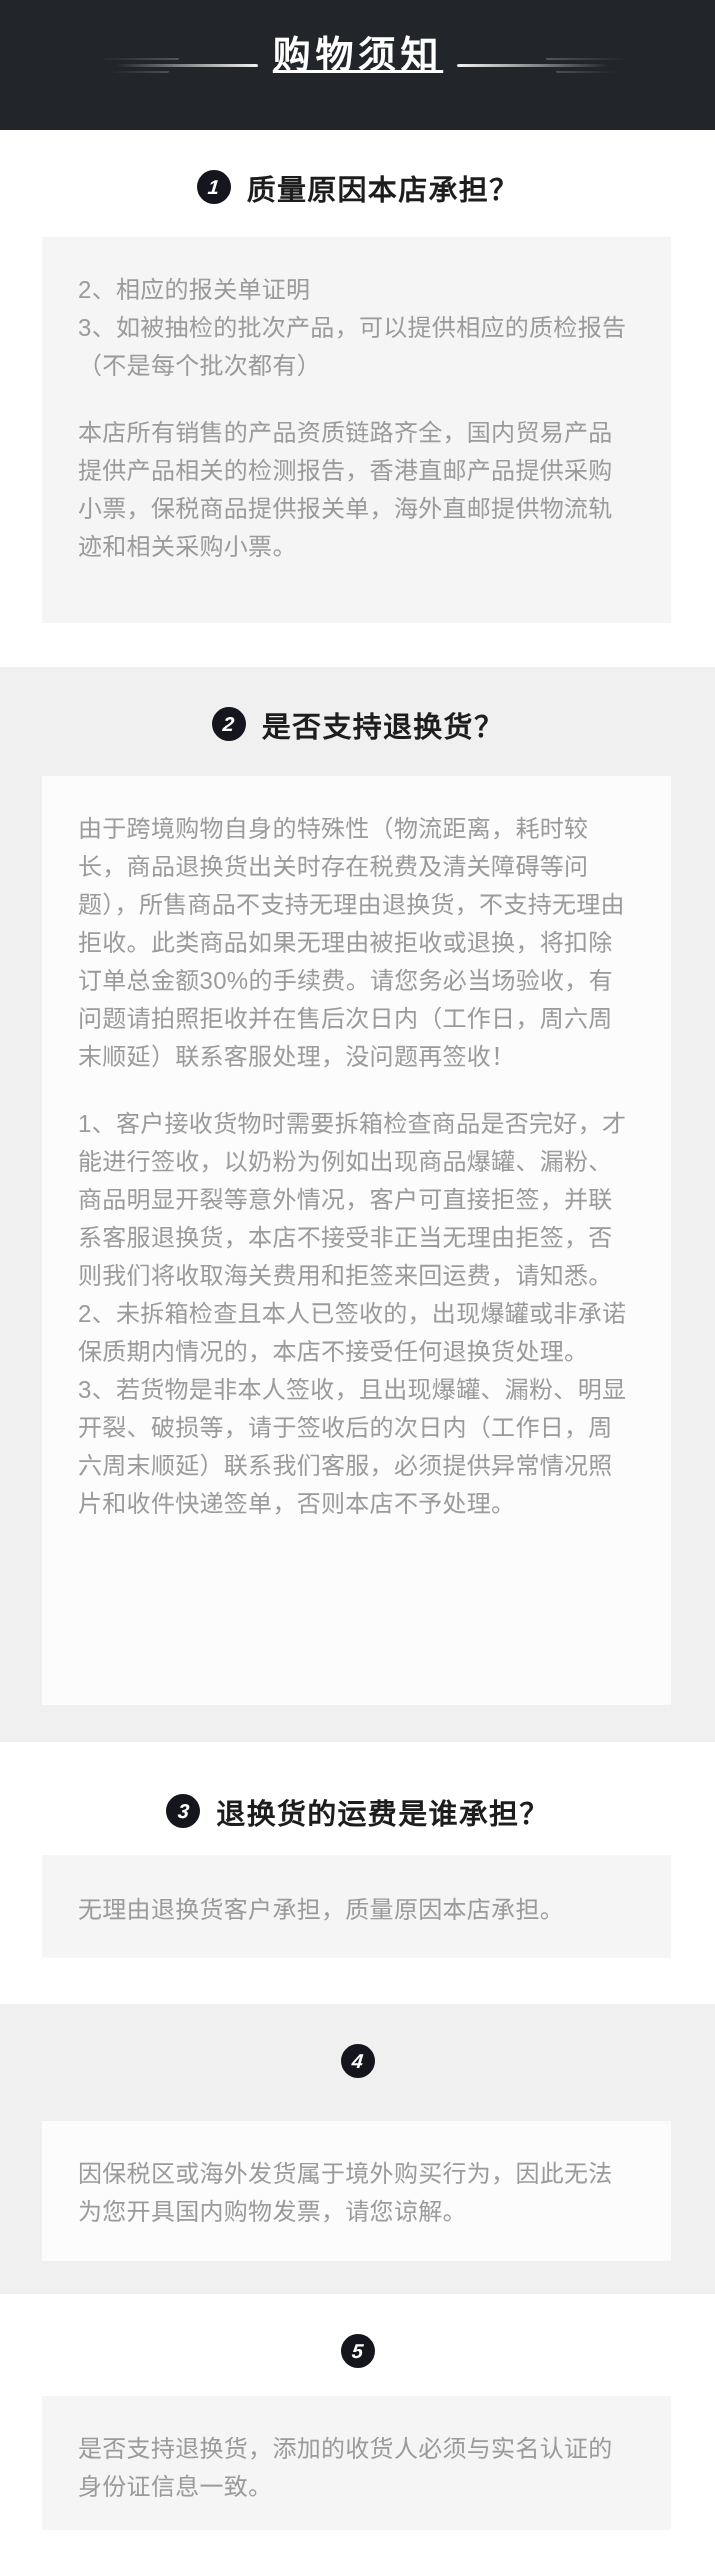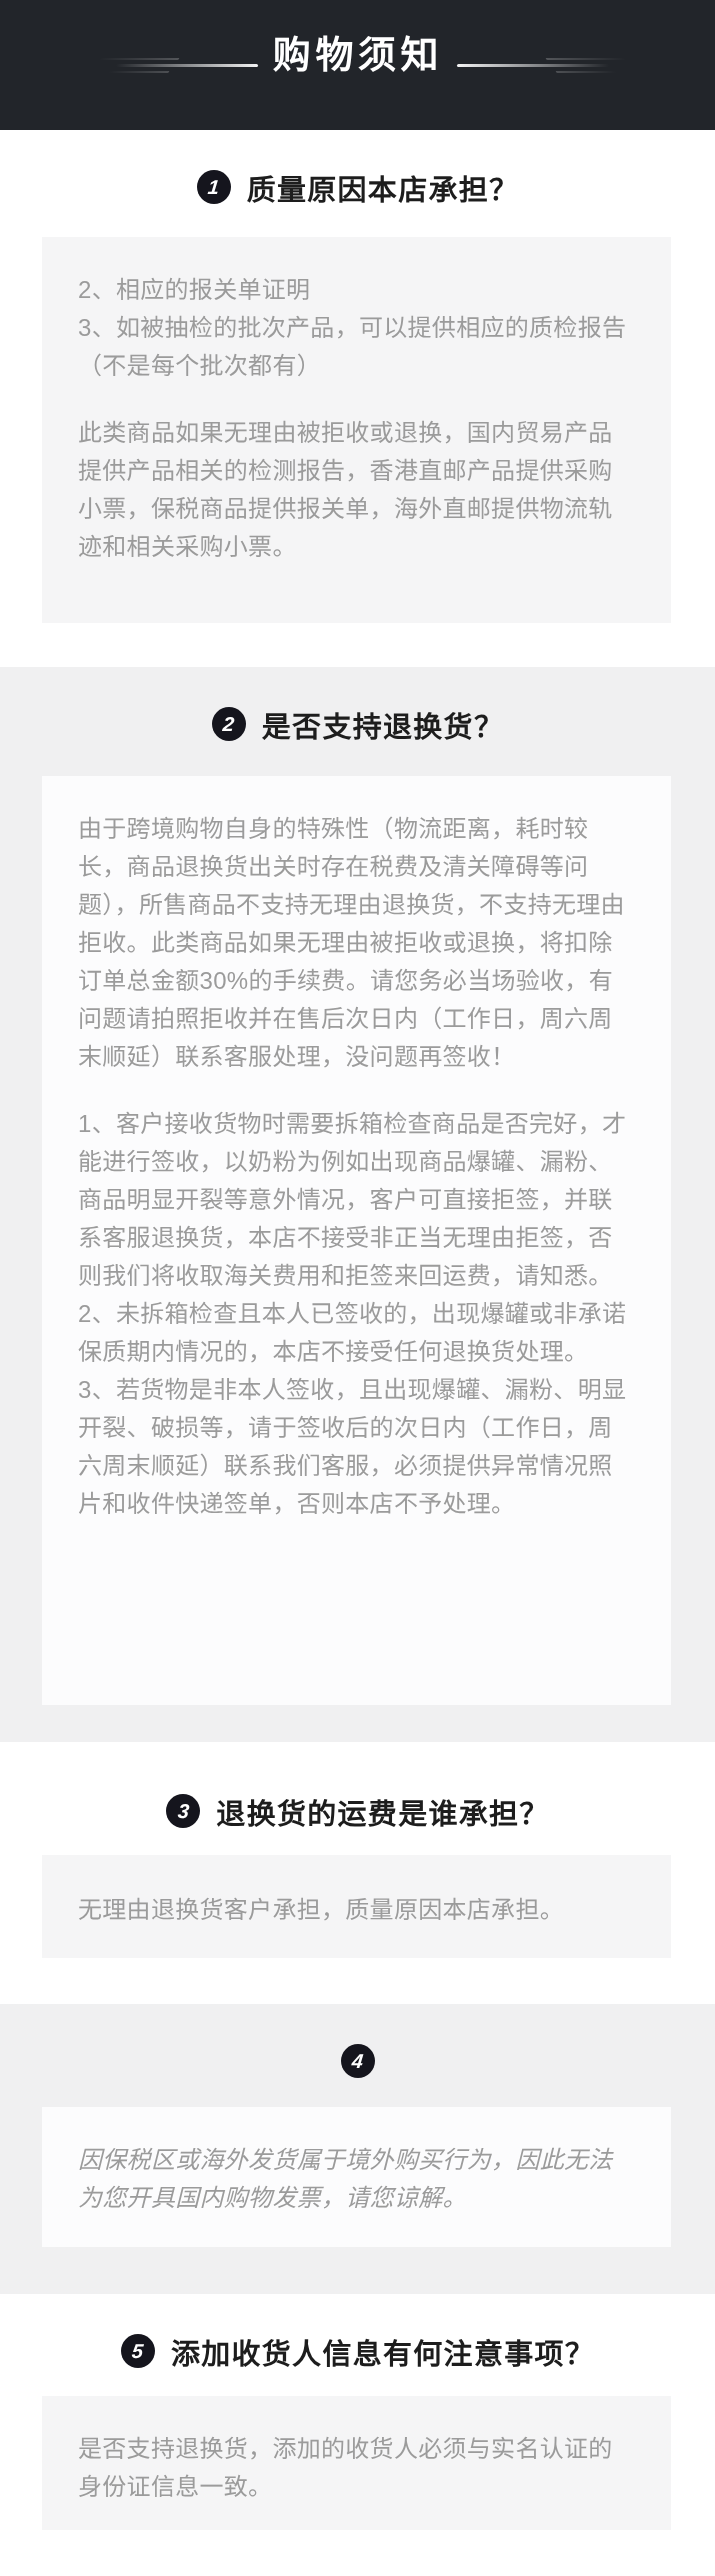--- a/index.html
+++ b/index.html
@@ -2,21 +2,21 @@
 <html lang="zh-CN" style="--header-bg: #22252a; --title-text: #ffffff; --band-bg: #f0f0f1; --box-bg: #f5f5f6; --card-bg: #fcfcfd; --heading-text: #1d1d1d; --body-text: #9b9b9b; --badge-bg: #15151d; --badge-text: #ffffff;font-size:10.6px"><head>
 <meta charset="utf-8">
 <style>
   html,body{margin:0;padding:0;background:#ffffff;}
   body{font-family:"Liberation Sans", sans-serif;}
   #page{position:relative;width:716px;height:2576px;margin:0 auto;background:#ffffff;overflow:hidden;}
 
   
   .header{position:absolute;top:0;left:0;width:716px;height:130px;background:var(--header-bg,#22252a);}
   .page-title{position:absolute;top:0;left:0;right:0;height:102px;display:flex;align-items:center;justify-content:center;
-    margin:0;color:var(--title-text,#ffffff);font-size:38px;font-weight:900;letter-spacing:4.6px;}
+    margin:0;color:var(--title-text,#ffffff);font-size:38px;font-weight:900;letter-spacing:4.6px;text-decoration:underline;}
   .deco{position:absolute;top:64px;height:3.3px;border-radius:2px;}
   .deco.left{left:116px;width:142px;background:linear-gradient(to right,rgba(255,255,255,0),rgba(255,255,255,.95));}
   .deco.right{left:457px;width:152px;background:linear-gradient(to left,rgba(255,255,255,0),rgba(255,255,255,.95));}
   .deco::before,.deco::after{content:"";position:absolute;height:2px;border-radius:1.3px;opacity:.28;}
   .deco.left::before{top:-6px;left:-16.6px;width:80px;background:linear-gradient(to right,rgba(255,255,255,0),rgba(255,255,255,.8));transform:skewX(-35deg);}
   .deco.left::after{top:6.6px;left:-6.6px;width:60px;background:linear-gradient(to right,rgba(255,255,255,0),rgba(255,255,255,.7));transform:skewX(-35deg);}
   .deco.right::before{top:-6px;right:-16.6px;width:80px;background:linear-gradient(to left,rgba(255,255,255,0),rgba(255,255,255,.8));transform:skewX(35deg);}
   .deco.right::after{top:6.6px;right:-6.6px;width:60px;background:linear-gradient(to left,rgba(255,255,255,0),rgba(255,255,255,.7));transform:skewX(35deg);}
 
   
@@ -51,21 +51,21 @@
 
   <div class="heading" style="top:168px;">
     <div class="badge">
         <span>1</span>
       </div>
     <h2>质量原因本店承担？</h2>
   </div>
   <div class="box gray" style="top:237px;height:386px;">
     <p>2、相应的报关单证明</p>
     <p>3、如被抽检的批次产品，可以提供相应的质检报告（不是每个批次都有）</p>
-    <p class="gap-top">此类商品如果无理由被拒收或退换，国内贸易产品提供产品相关的检测报告，香港直邮产品提供采购小票，保税商品提供报关单，海外直邮提供物流轨迹和相关采购小票。</p>
+    <p class="gap-top">本店所有销售的产品资质链路齐全，国内贸易产品提供产品相关的检测报告，香港直邮产品提供采购小票，保税商品提供报关单，海外直邮提供物流轨迹和相关采购小票。</p>
   </div>
 
   <div class="band" style="top:667px;height:1075px;">
     <div class="heading">
       <div class="badge">
           <span>2</span>
         </div>
       <h2>是否支持退换货？</h2>
     </div>
     <div class="box card" style="top:109px;height:929px;">
@@ -85,29 +85,28 @@
   <div class="box gray" style="top:1855px;height:103px;padding-top:36px;">
     <p>无理由退换货客户承担，质量原因本店承担。</p>
   </div>
 
   <div class="band" style="top:2004px;height:290px;">
     <div class="heading">
       <div class="badge">
           <span>4</span>
         </div>
     </div>
-    <div class="box card" style="top:103px;height:140px;font-style:italic;">
+    <div class="box card" style="top:117px;height:140px;">
       <p>因保税区或海外发货属于境外购买行为，因此无法为您开具国内购物发票，请您谅解。</p>
     </div>
   </div>
 
   <div class="heading" style="top:2332px;">
     <div class="badge">
         <span>5</span>
       </div>
-    <h2>添加收货人信息有何注意事项？</h2>
   </div>
   <div class="box gray" style="top:2396px;height:134px;">
     <p>是否支持退换货，添加的收货人必须与实名认证的身份证信息一致。</p>
   </div>
 
 </div>
 
 
 </body></html>

